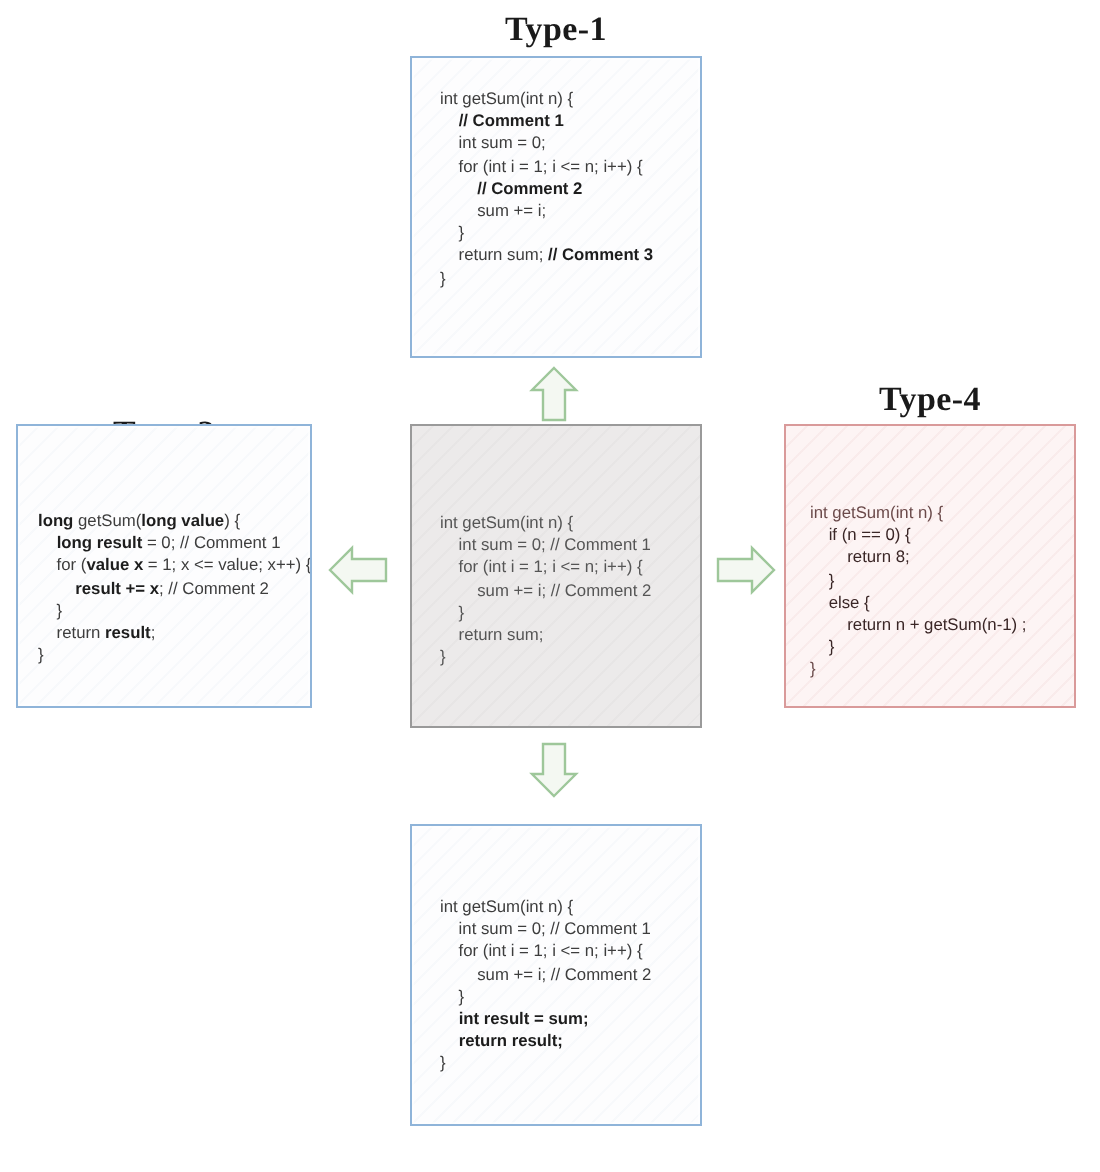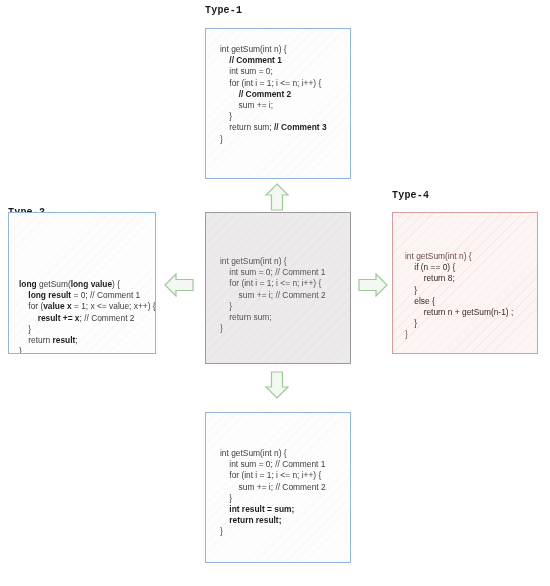--- a/index.html
+++ b/index.html
@@ -7,25 +7,25 @@
     width:550px;height:586px;position:relative;
     background:#ffffff;
     font-family:"Liberation Sans",sans-serif;
     overflow:hidden;
   }
   .stage{position:absolute;inset:0;}
 
   
   .type-label{
     position:absolute;
-    font-family:Liberation Mono, monospace;
+    font-family:Liberation Serif, serif;
     font-weight:bold;
-    font-size:10px;
+    font-size:17px;
     color:#1a1a1a;
-    text-align:left;
+    text-align:center;
     letter-spacing:.2px;
     white-space:nowrap;
   }
 
   
   .code-box{
     position:absolute;
     box-sizing:border-box;
     overflow:hidden;
   }
@@ -110,21 +110,21 @@
   </div>
 
   <div class="arrow" style="left:264px;top:183px;">
     <svg width="26" height="28" viewBox="0 0 26 28">
       <path d="M13 1 L24 12 L18.5 12 L18.5 27 L7.5 27 L7.5 12 L2 12 Z"></path>
     </svg>
   </div>
 
   <div class="type-label" style="left:8px;top:190px;width:148px;margin-top:17px;">Type-2</div>
   <div class="code-box box-blue" style="left:8px;top:212px;width:148px;height:142px;">
-    <div class="code" style="top:42px;padding-left:10px;margin-top:24px;"><b>long</b> getSum(<b>long value</b>) {
+    <div class="code" style="top:42px;padding-left:10px;"><b>long</b> getSum(<b>long value</b>) {
     <b>long result</b> = 0; // Comment 1
     for (<b>value x</b> = 1; x &lt;= value; x++) {
         <b>result += x</b>; // Comment 2
     }
     return <b>result</b>;
 }</div>
   </div>
 
   <div class="arrow" style="left:164px;top:272px;">
     <svg width="30" height="26" viewBox="0 0 30 26">

